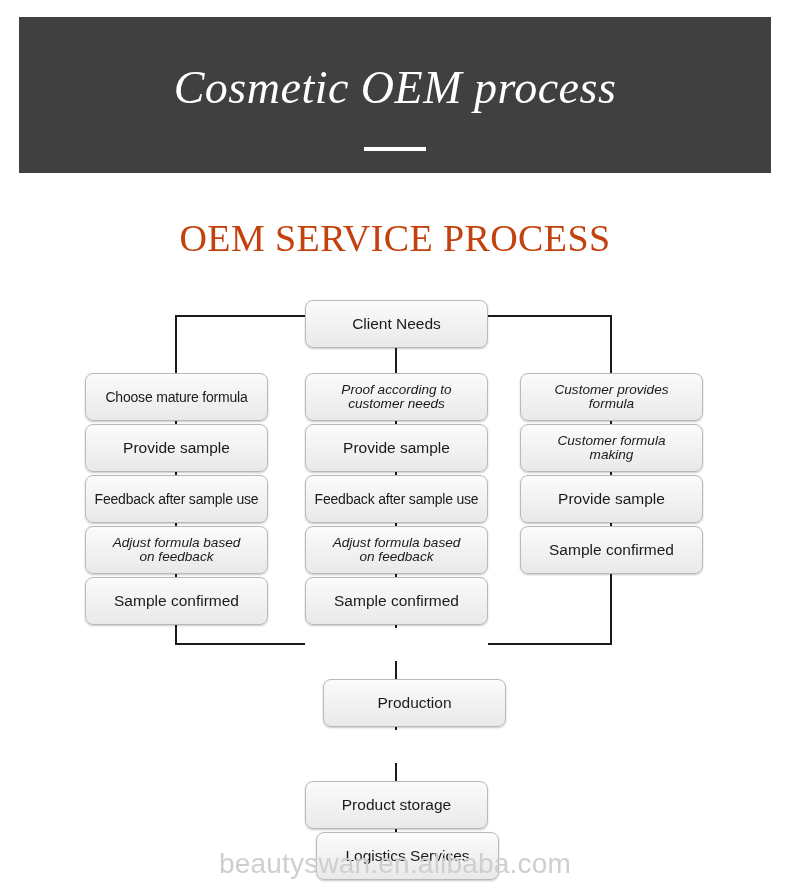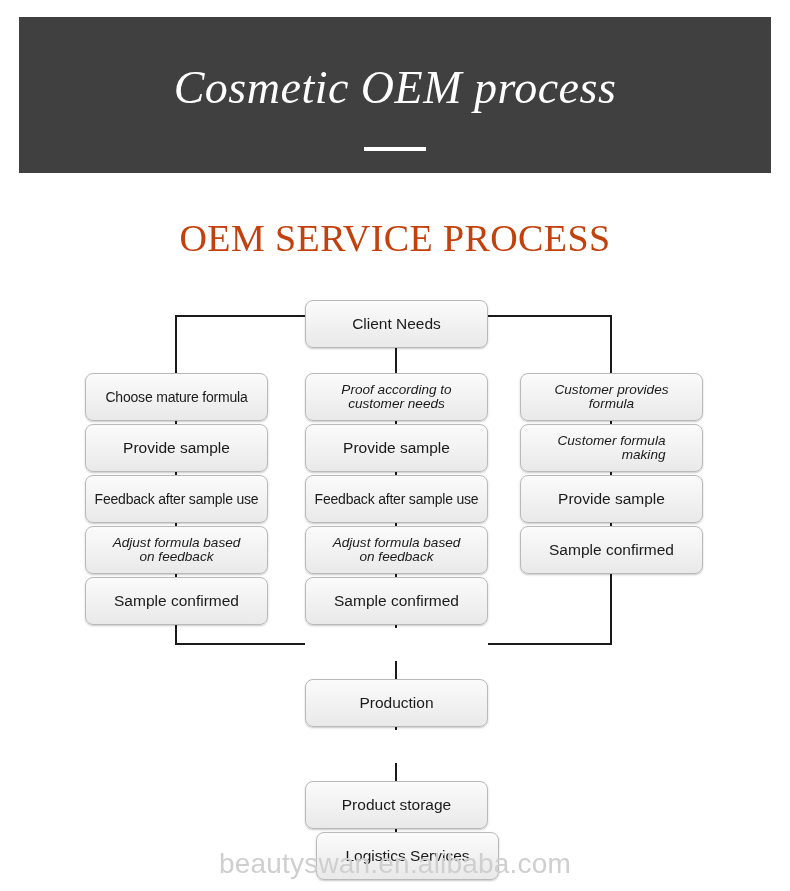--- a/index.html
+++ b/index.html
@@ -187,24 +187,24 @@
   <div class="node two-line" style="left:305px; top:373px;">Proof according to
 customer needs</div>
   <div class="node" style="left:305px; top:424px;">Provide sample</div>
   <div class="node tight" style="left:305px; top:475px;">Feedback after sample use</div>
   <div class="node two-line" style="left:305px; top:526px;">Adjust formula based
 on feedback</div>
   <div class="node" style="left:305px; top:577px;">Sample confirmed</div>
 
   <div class="node two-line" style="left:520px; top:373px;">Customer provides
 formula</div>
-  <div class="node two-line" style="left:520px; top:424px;text-align:right;">Customer formula
+  <div class="node two-line" style="left:520px; top:424px;">Customer formula
 making</div>
   <div class="node" style="left:520px; top:475px;">Provide sample</div>
   <div class="node" style="left:520px; top:526px;">Sample confirmed</div>
 
 
-  <div class="node" style="left:305px; top:679px;">Production</div>
+  <div class="node" style="left:323px; top:679px;">Production</div>
   <div class="node" style="left:305px; top:781px;">Product storage</div>
   <div class="node" style="left:316px; top:832px;">Logistics Services</div>
 </div>
 
 <div id="watermark">beautyswan.en.alibaba.com</div>
 
 </body></html>

